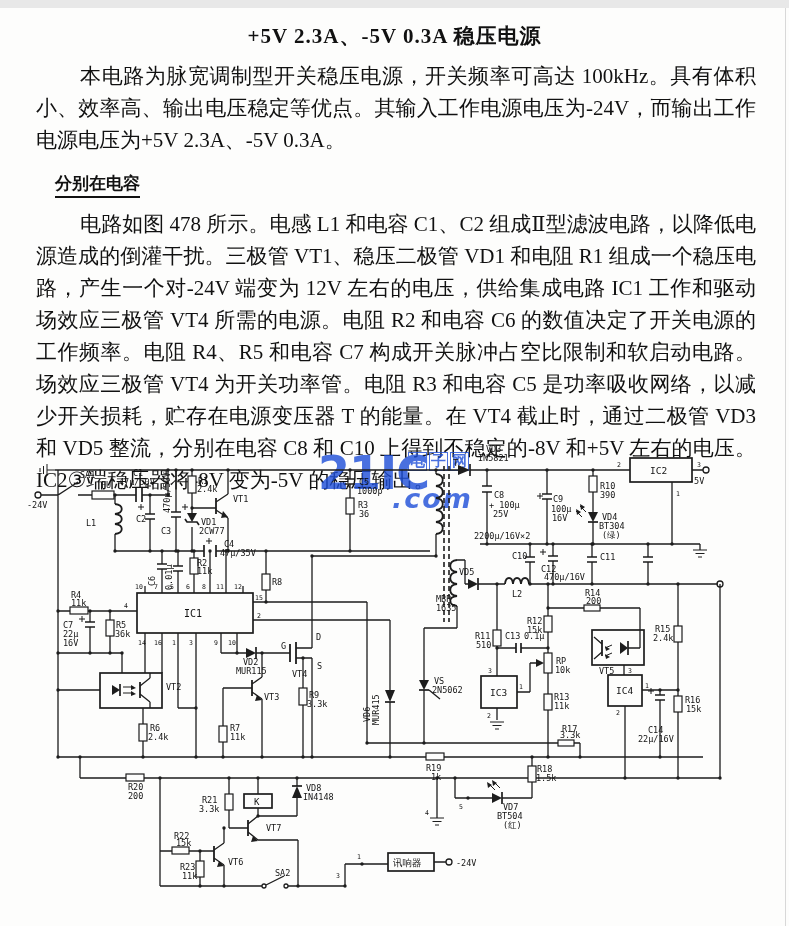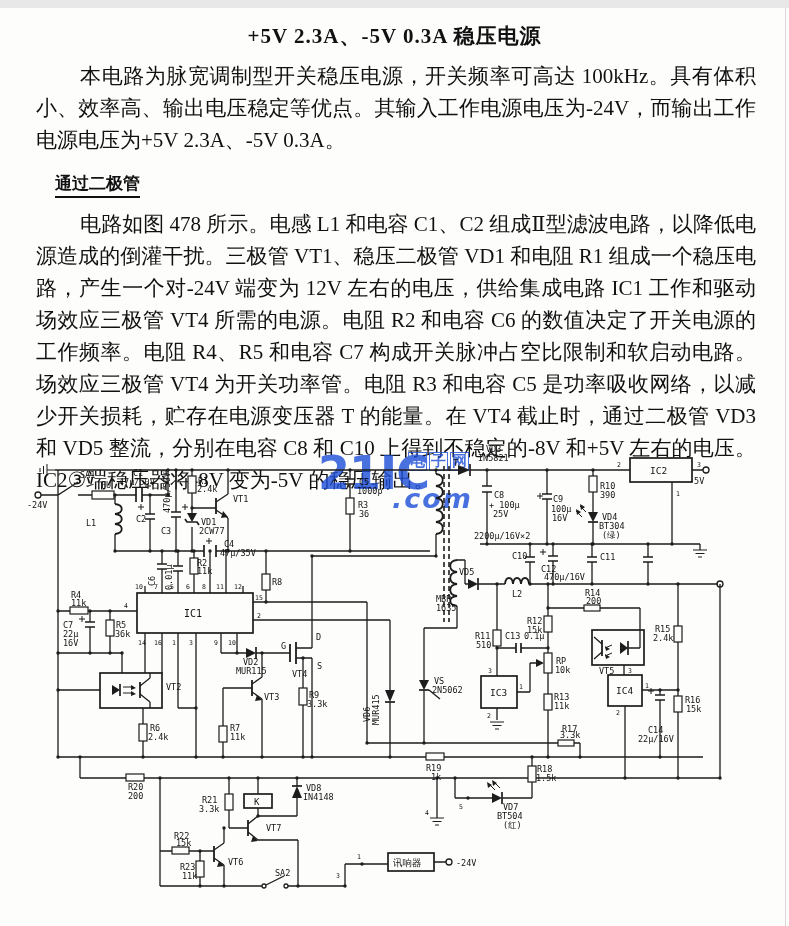--- a/index.html
+++ b/index.html
@@ -35,21 +35,21 @@
   #sch-labels text{font-family:"DejaVu Sans Mono","Liberation Mono",monospace;fill:#141414;}
 </style>
 </head>
 <body>
 
 <div class="page">
   <div class="edge-line"></div>
 
   <h1 class="title">+5V 2.3A、-5V 0.3A 稳压电源</h1>
   <p class="para">本电路为脉宽调制型开关稳压电源，开关频率可高达 100kHz。具有体积小、效率高、输出电压稳定等优点。其输入工作电源电压为-24V，而输出工作电源电压为+5V 2.3A、-5V 0.3A。</p>
-  <h2 class="sect">通过二极管</h2>
+  <h2 class="sect">分别在电容</h2>
   <p class="para">电路如图 478 所示。电感 L1 和电容 C1、C2 组成Ⅱ型滤波电路，以降低电源造成的倒灌干扰。三极管 VT1、稳压二极管 VD1 和电阻 R1 组成一个稳压电路，产生一个对-24V 端变为 12V 左右的电压，供给集成电路 IC1 工作和驱动场效应三极管 VT4 所需的电源。电阻 R2 和电容 C6 的数值决定了开关电源的工作频率。电阻 R4、R5 和电容 C7 构成开关脉冲占空比限制和软启动电路。场效应三极管 VT4 为开关功率管。电阻 R3 和电容 C5 是功率吸收网络，以减少开关损耗，贮存在电源变压器 T 的能量。在 VT4 截止时，通过二极管 VD3 和 VD5 整流，分别在电容 C8 和 C10 上得到不稳定的-8V 和+5V 左右的电压。IC2③端稳压器将-8V 变为-5V 的稳压输出。</p>
 
   <div class="schematic">
 
     <div class="wm" style="color: #1d4ed8;">
       <span class="wm-big">21IC</span>
       <span class="wm-cn"><span>电</span><span>子</span><span>网</span></span>
       <span class="wm-com">.com</span>
     </div>
 

